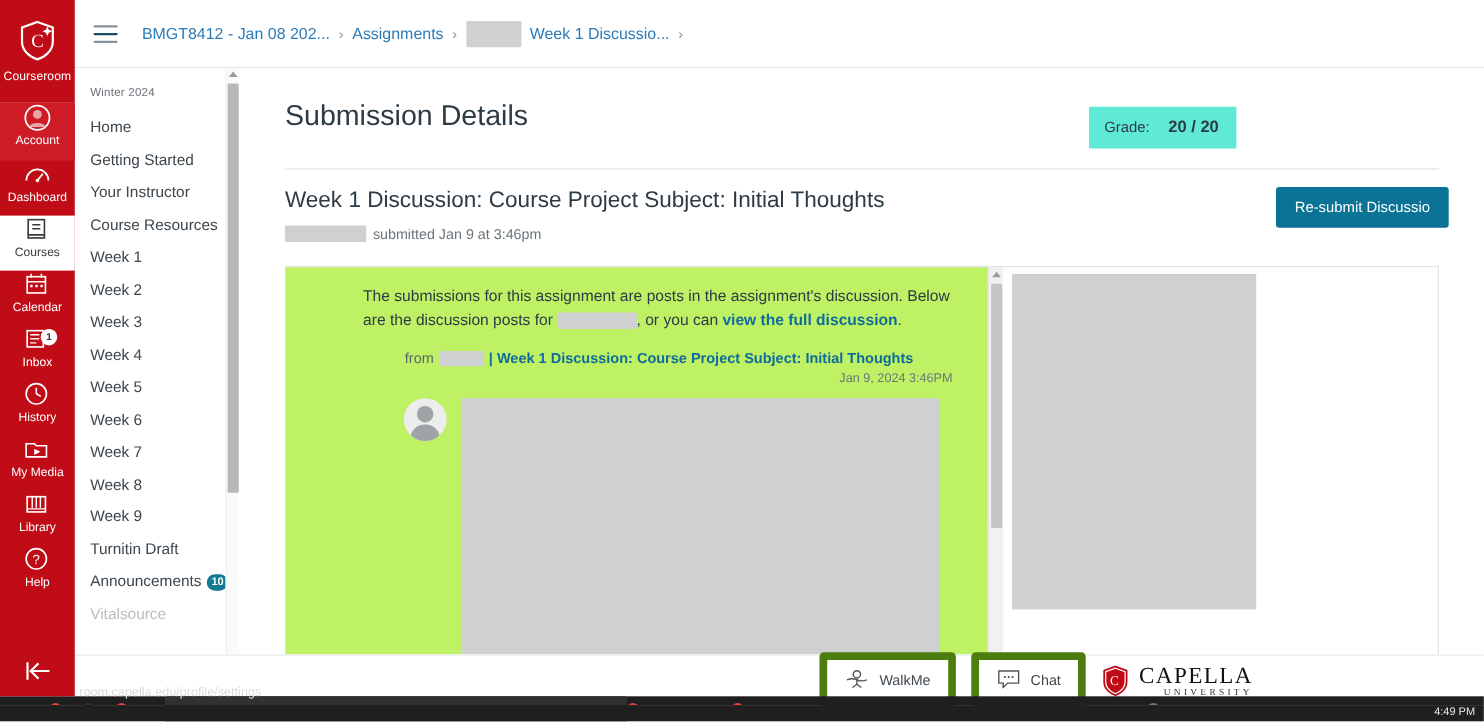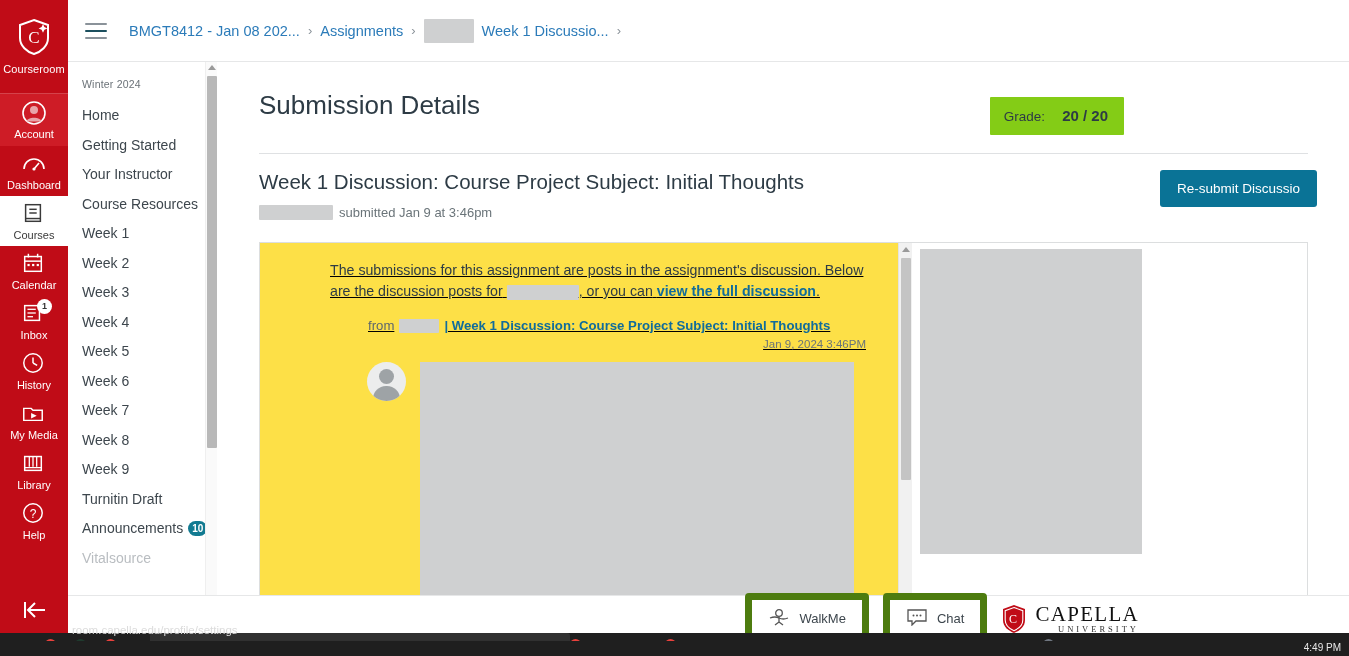--- a/index.html
+++ b/index.html
@@ -22,21 +22,21 @@
   }
   .gnav-brand {
     width: 68px; height: 94px;
     display: flex; flex-direction: column; align-items: center; justify-content: center;
     border-bottom: 1px solid #d4434b;
     gap: 3px;
   }
   .gnav-brand .lbl { color: #fff; font-size: 11px; letter-spacing: .1px; }
   .gnav-item {
     width: 68px; height: 50px;
-    display: flex; flex-direction: column; align-items: center; justify-content: center;
+    display: flex; flex-direction: column; align-items: center; justify-content: flex-start;
     gap: 2px; cursor: pointer; position: relative;
   }
   .gnav-item .lbl { color: #fff; font-size: 11px; line-height: 12px; }
   .gnav-item.active-dim { background: #ce1c26; height: 52px; }
   .gnav-item.active-white { background: #fff; height: 50px; }
   .gnav-item.active-white .lbl { color: #3a3a3a; }
   .gnav-icon { width: 26px; height: 26px; display: block; position: relative; }
   .gnav-spacer { flex: 1; }
   .gnav-collapse {
     width: 68px; height: 46px;
@@ -113,21 +113,21 @@
     position: absolute; left: 218px; top: 62px;
     width: 1131px; height: 533px;
     background: #fff; overflow: hidden;
   }
   .page-title {
     font-size: 26px; color: #2d3b45; font-weight: 400;
     padding: 28px 0 0 41px;
   }
   .grade-pill {
     position: absolute; right: 225px; top: 35px;
-    background: #84cc16; color: #2d3b45;
+    background: #5eead4; color: #2d3b45;
     padding: 10px 16px 11px 14px;
     font-size: 13.5px; display: flex; gap: 17px; align-items: baseline;
     border-radius: 1px;
   }
   .grade-pill .gval { font-weight: 700; font-size: 15px; }
   .hrule { margin: 32px 41px 0 41px; border-top: 1px solid #dfe1e3; }
 
   .assign-row {
     display: flex; justify-content: space-between; align-items: flex-start;
     padding: 16px 32px 0 41px;
@@ -143,21 +143,21 @@
   
   .sub-frame {
     position: absolute; left: 41px; top: 180px;
     width: 1049px; height: 353px;
     border: 1px solid #dcdedf; border-bottom: none;
     background: #f5f5f5;
     display: flex;
   }
   .sub-left {
     width: 638px; height: 100%;
-    background: #fde047; position: relative; overflow: hidden; text-decoration: underline;
+    background: #bef264; position: relative; overflow: hidden;
   }
   .sub-intro {
     font-size: 14.2px; color: #2d3b45; line-height: 21px;
     padding: 17px 24px 0 70px;
   }
   .link { color: #106c9b; cursor: pointer; font-weight: 600; }
   .post-from {
     padding: 16px 0 0 108px; font-size: 13.2px; color: #5d666c;
     display: flex; align-items: center; gap: 5px;
   }

